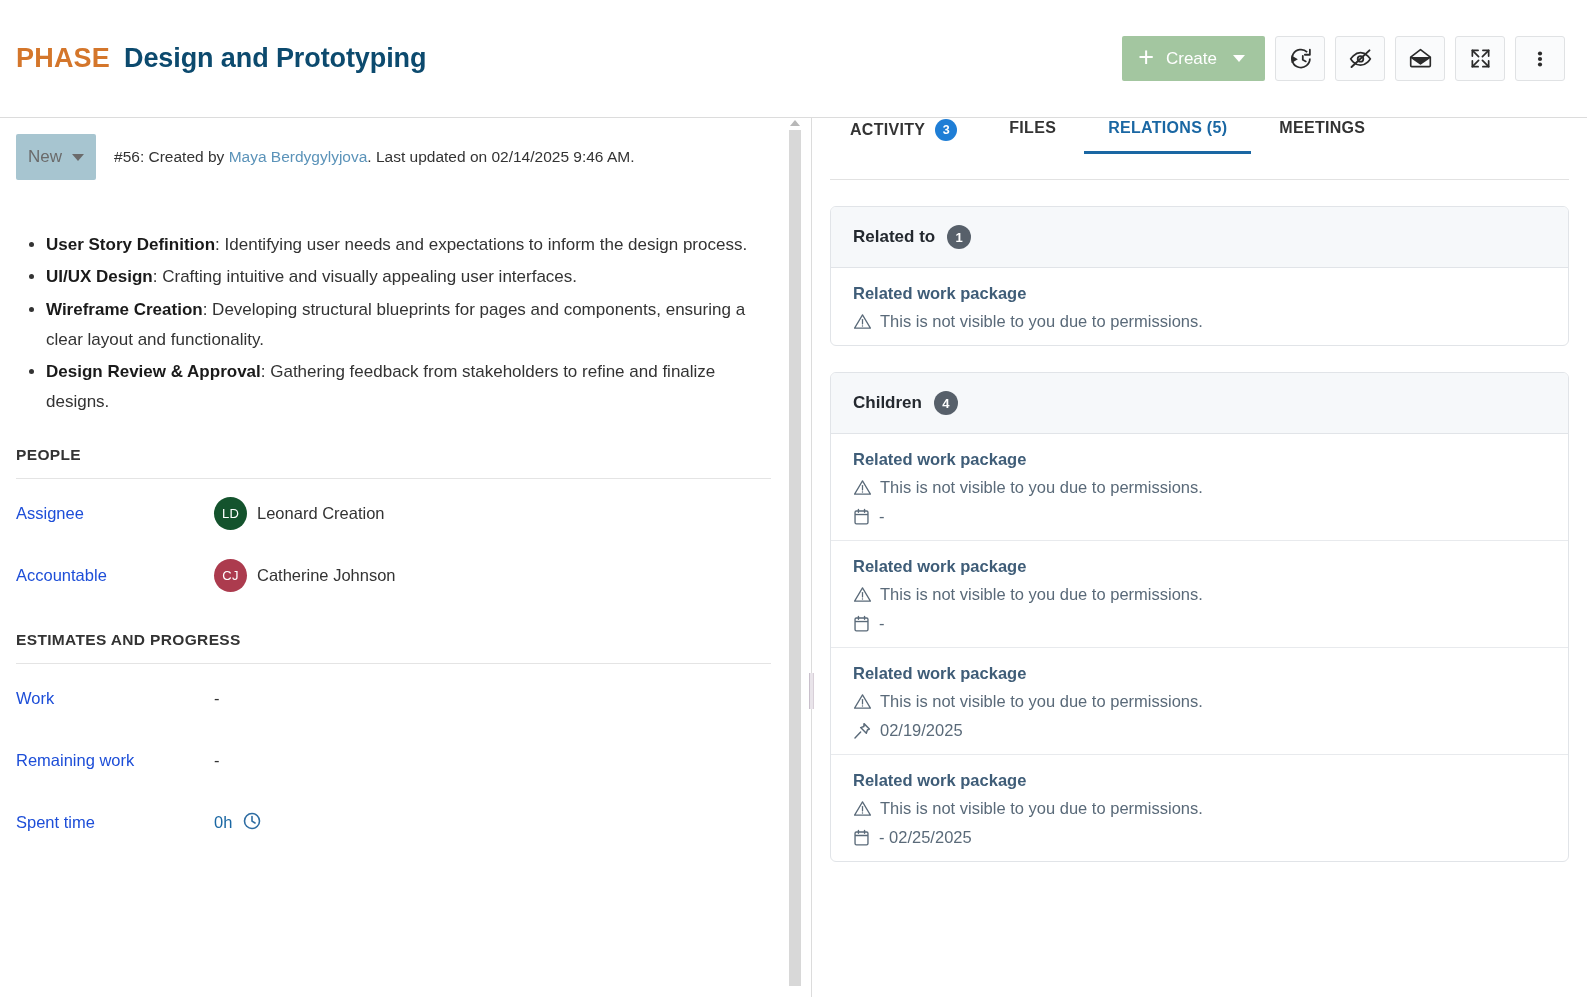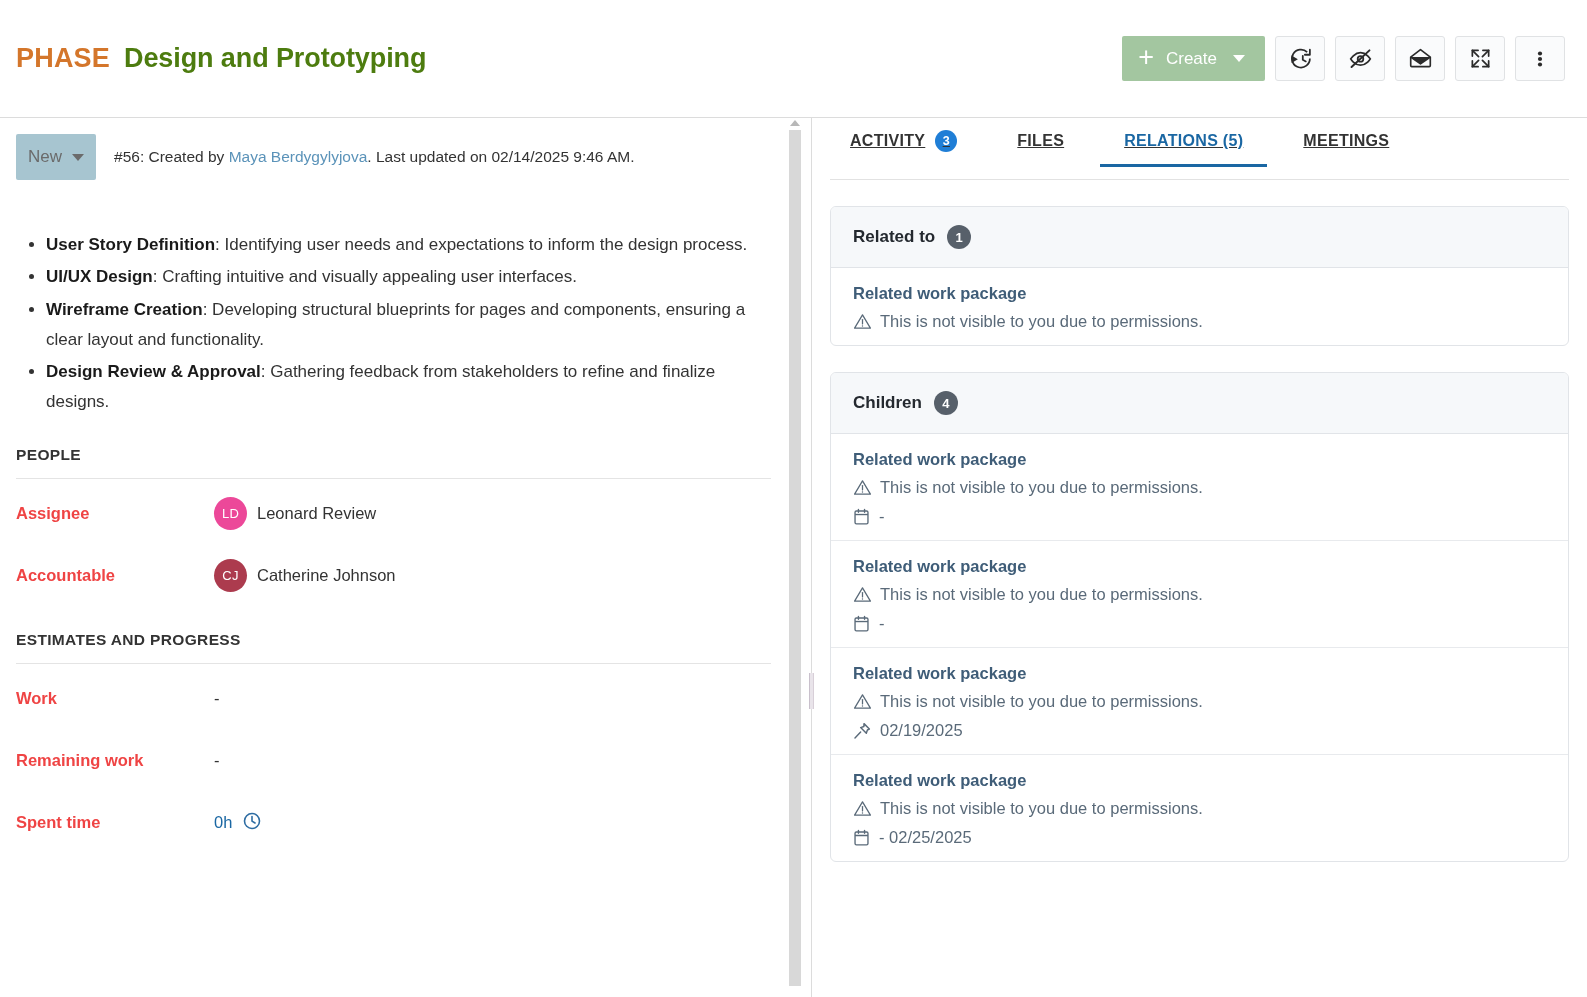--- a/index.html
+++ b/index.html
@@ -31,21 +31,21 @@
   }
   .type-label {
     font-size: 27px;
     font-weight: bold;
     color: #d4762b;
     letter-spacing: 0.2px;
   }
   .wp-subject {
     font-size: 27px;
     font-weight: bold;
-    color: #4d7c0f;
+    color: #0c4a6e;
     letter-spacing: -0.1px;
     white-space: nowrap;
   }
 
   .toolbar {
     display: flex;
     align-items: center;
     gap: 10px;
     flex: 0 0 auto;
   }
@@ -171,22 +171,22 @@
   .attr-row {
     display: flex;
     align-items: center;
     min-height: 54px;
     margin-top: 8px;
   }
   .attr-label {
     width: 198px;
     flex: 0 0 198px;
     font-size: 16.5px;
-    font-weight: bold;
-    color: #ef4444;
+    font-weight: normal;
+    color: #1d4ed8;
   }
   .attr-value {
     font-size: 16.5px;
     color: #333333;
     display: flex;
     align-items: center;
     gap: 10px;
   }
   .avatar {
     width: 33px; height: 33px;
@@ -240,26 +240,25 @@
   }
 
   
   .right-pane {
     flex: 1 1 auto;
     padding: 0 18px 0 18px;
     overflow: hidden;
   }
   .tabs {
     display: flex;
-    align-items: center;
-    gap: 12px;
+    align-items: flex-start;
+    gap: 4px;
     height: 62px;
     border-bottom: 1px solid #e2e2e2;
     padding-left: 2px;
-    text-decoration: underline;
   }
   .tab {
     display: flex;
     align-items: center;
     gap: 10px;
     font-size: 16px;
     font-weight: bold;
     letter-spacing: 0.3px;
     color: #333333;
     padding: 0 24px 14px 24px;
@@ -440,22 +439,22 @@
           <li><b>Design Review &amp; Approval</b><span>: Gathering feedback from stakeholders to refine and finalize designs.</span></li>
         </ul>
       </div>
 
       <div class="section">
         <div class="section-title">PEOPLE</div>
 
         <div class="attr-row">
           <div class="attr-label">Assignee</div>
           <div class="attr-value">
-            <span class="avatar" style="background:#ec4899">LD</span>
-            <span class="user-name">Leonard Review</span>
+            <span class="avatar" style="background:#14532d">LD</span>
+            <span class="user-name">Leonard Creation</span>
           </div>
         </div>
 
         <div class="attr-row">
           <div class="attr-label">Accountable</div>
           <div class="attr-value">
             <span class="avatar" style="background:#ac3b4e">CJ</span>
             <span class="user-name">Catherine Johnson</span>
           </div>
         </div>

